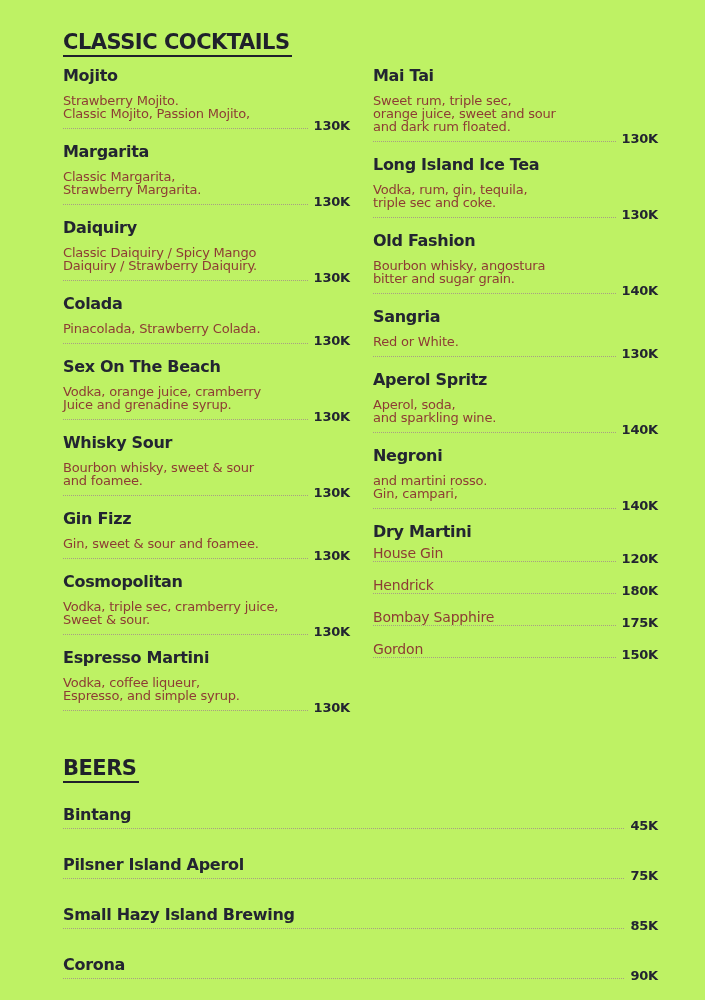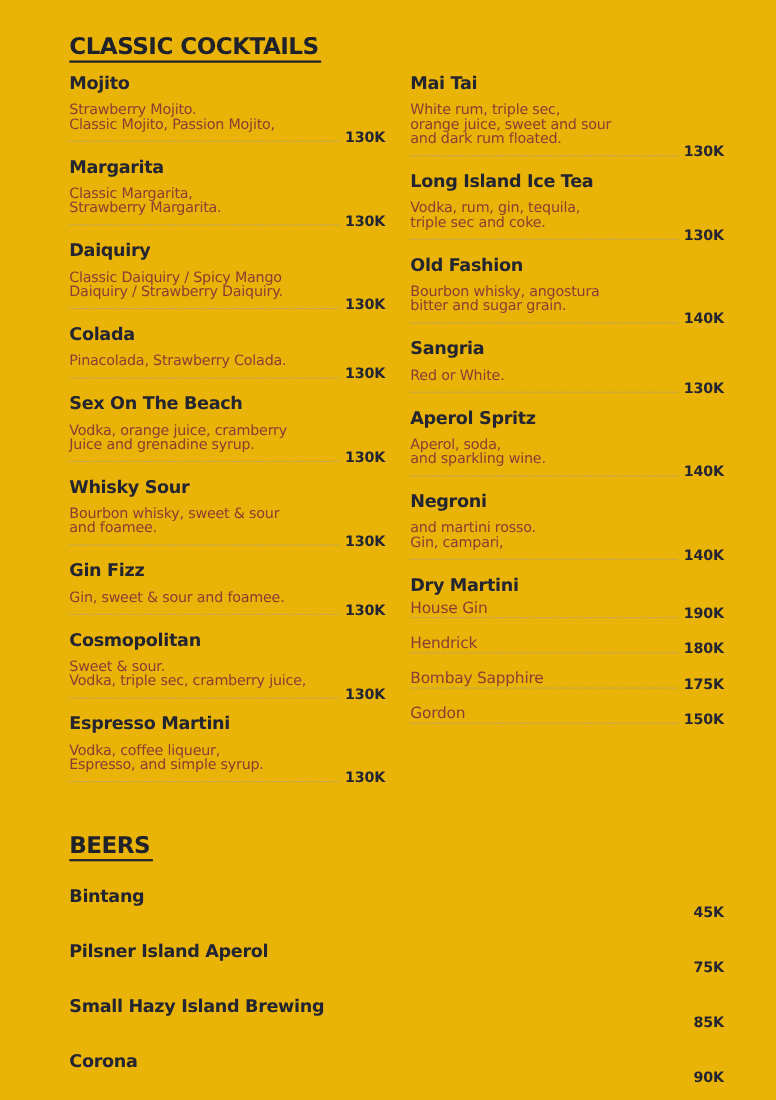--- a/index.html
+++ b/index.html
@@ -1,19 +1,19 @@
 <!DOCTYPE html>
 <html><head>
 <meta charset="utf-8">
 <style>
   html,body{margin:0;padding:0;background:#e8e4cf;}
   .page{
     position:relative;
     width:705px;height:1000px;
-    background:#eab308;
+    background:#bef264;
     box-sizing:border-box;
     padding:33px 47px 0 63px;
     font-family:"DejaVu Sans", sans-serif;
     color:#232531;
     overflow:hidden;
   }
   .sechead{margin:0 0 11px 0;}
   .sechead h2{
     display:inline-block;
     margin:0;
@@ -31,21 +31,21 @@
   .item{margin-bottom:11px;}
   .name{
     font-size:16px;line-height:16px;font-weight:bold;
     letter-spacing:-0.3px;color:#232531;
     margin:0 0 10px 0;white-space:nowrap;
   }
   .dl{
     font-size:13px;line-height:13px;
     color:#8d3c34;letter-spacing:-0.2px;white-space:nowrap;
   }
-  .prow{display:flex;align-items:flex-end;height:14px;margin-top:-1px;}
+  .prow{display:flex;align-items:flex-end;height:14px;margin-top:-1px;justify-content:center;}
   .lead{
     flex:1;height:0;
     border-bottom:1.5px dotted #a89e83;
     margin:0 6px 4px 0;
   }
   .price{
     font-size:13px;line-height:14px;font-weight:bold;
     letter-spacing:-0.2px;color:#232531;white-space:nowrap;
   }
   
@@ -57,21 +57,21 @@
     letter-spacing:-0.2px;white-space:nowrap;margin:0;
   }
   .sub .prow{margin-top:-9px;}
   
   .beers{margin-top:33px;}
   .beer{margin-bottom:6px;margin-top:24px;}
   .bname{
     font-size:16px;line-height:16px;font-weight:bold;
     letter-spacing:-0.3px;color:#232531;white-space:nowrap;margin:0;
   }
-  .beer .prow{margin-top:-4px;flex-direction:column;}
+  .beer .prow{margin-top:-4px;}
 </style>
 </head>
 <body>
 
 <div class="page">
 
   <div class="sechead">
     <h2>CLASSIC COCKTAILS</h2>
   </div>
 
@@ -142,22 +142,22 @@
         <div class="name">Gin Fizz</div>
         <div class="dl">Gin, sweet &amp; sour and foamee.</div>
         <div class="prow">
           <span class="lead"></span>
           <span class="price">130K</span>
         </div>
       </div>
 
       <div class="item">
         <div class="name">Cosmopolitan</div>
+        <div class="dl">Vodka, triple sec, cramberry juice,</div>
         <div class="dl">Sweet &amp; sour.</div>
-        <div class="dl">Vodka, triple sec, cramberry juice,</div>
         <div class="prow">
           <span class="lead"></span>
           <span class="price">130K</span>
         </div>
       </div>
 
       <div class="item">
         <div class="name">Espresso Martini</div>
         <div class="dl">Vodka, coffee liqueur,</div>
         <div class="dl">Espresso, and simple syrup.</div>
@@ -166,21 +166,21 @@
           <span class="price">130K</span>
         </div>
       </div>
 
     </div>
 
     <div class="colR">
 
       <div class="item">
         <div class="name">Mai Tai</div>
-        <div class="dl">White rum, triple sec,</div>
+        <div class="dl">Sweet rum, triple sec,</div>
         <div class="dl">orange juice, sweet and sour</div>
         <div class="dl">and dark rum floated.</div>
         <div class="prow">
           <span class="lead"></span>
           <span class="price">130K</span>
         </div>
       </div>
 
       <div class="item">
         <div class="name">Long Island Ice Tea</div>
@@ -231,21 +231,21 @@
         </div>
       </div>
 
       <div class="item martini">
         <div class="name">Dry Martini</div>
 
         <div class="sub">
           <div class="vname">House Gin</div>
           <div class="prow">
             <span class="lead"></span>
-            <span class="price">190K</span>
+            <span class="price">120K</span>
           </div>
         </div>
 
         <div class="sub">
           <div class="vname">Hendrick</div>
           <div class="prow">
             <span class="lead"></span>
             <span class="price">180K</span>
           </div>
         </div>

